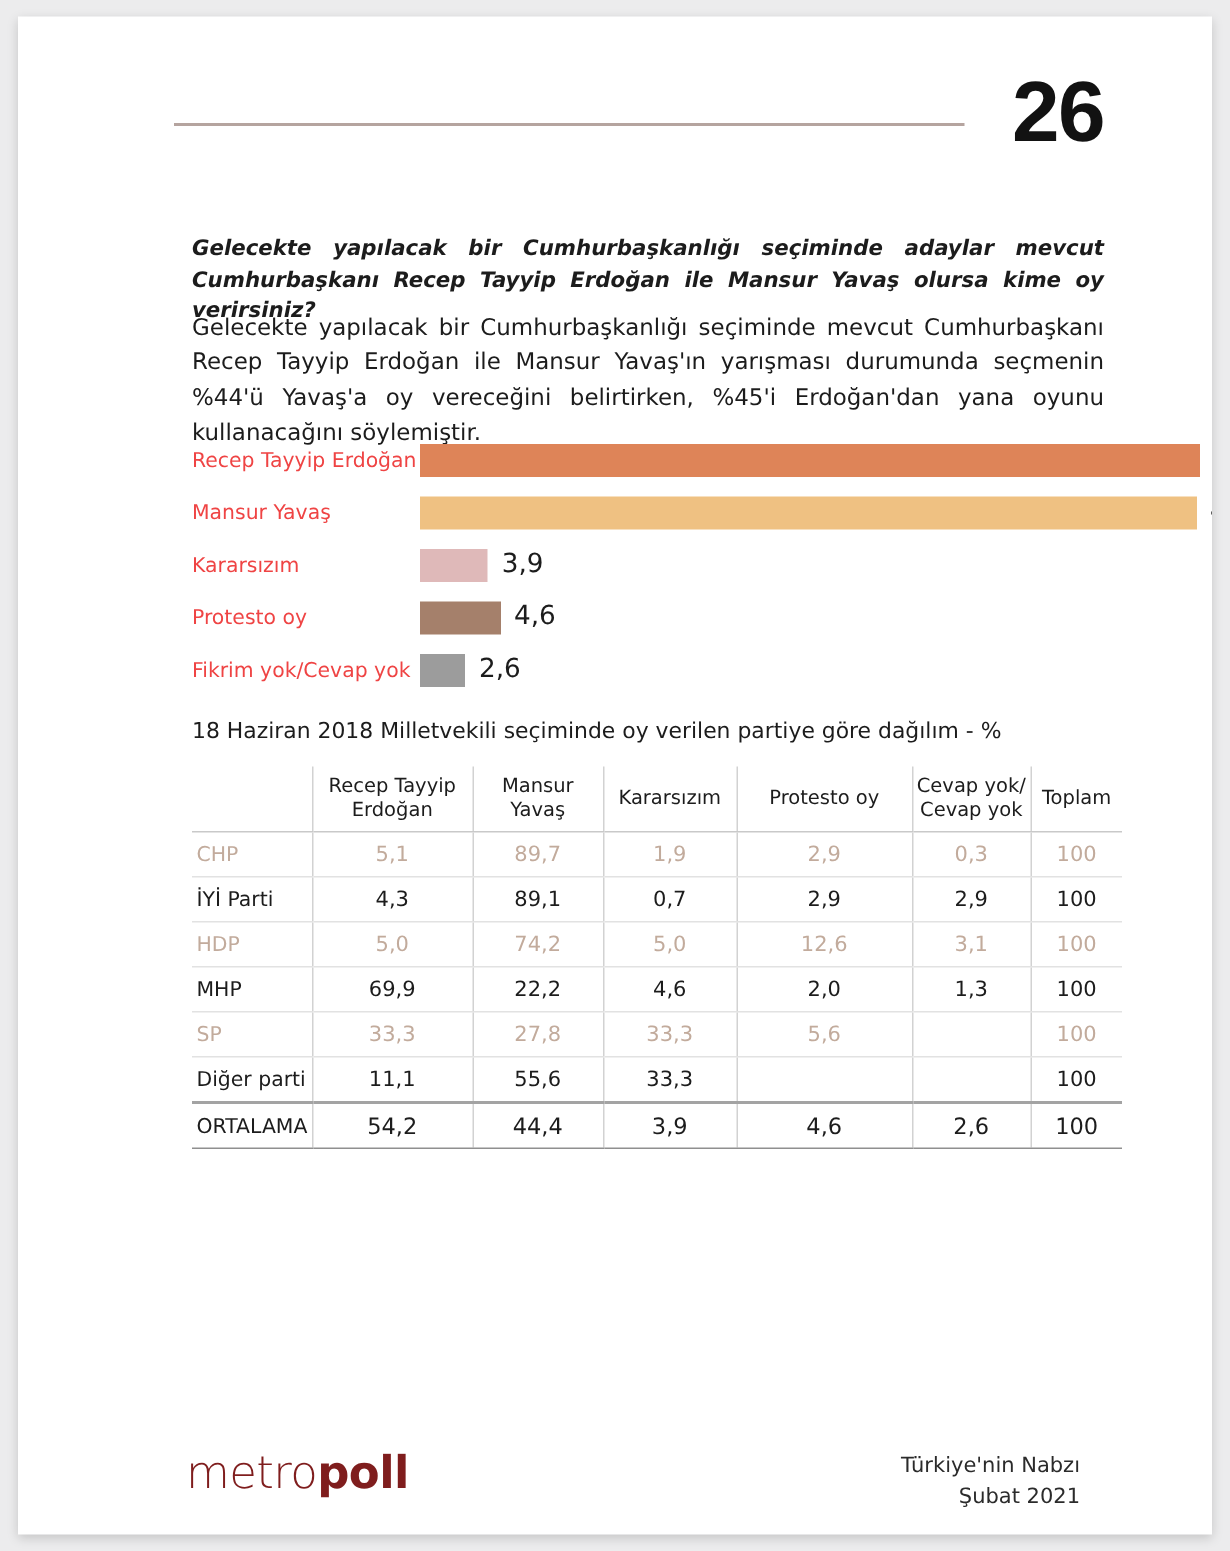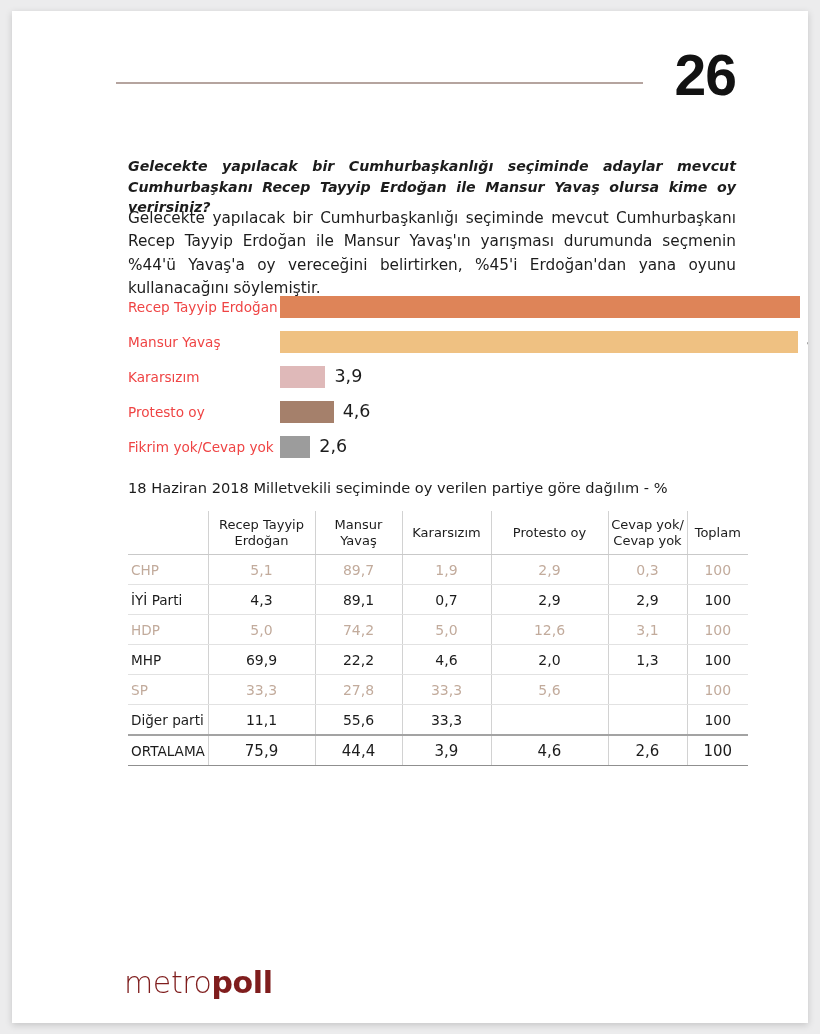--- a/index.html
+++ b/index.html
@@ -335,26 +335,30 @@
           <td>Diğer parti</td>
           <td>11,1</td>
           <td>55,6</td>
           <td>33,3</td>
           <td></td>
           <td></td>
           <td>100</td>
         </tr>
         <tr class="row-total row-last">
           <td>ORTALAMA</td>
-          <td>75,9</td>
+          <td>54,2</td>
           <td>44,4</td>
           <td>3,9</td>
           <td>4,6</td>
           <td>2,6</td>
           <td>100</td>
         </tr>
       </tbody>
   </table>
 
   <div class="logo"><span class="light">metro</span><span class="bold">poll</span></div>
 
+  <div class="footer-right">
+    <div>Türkiye'nin Nabzı</div>
+    <div>Şubat 2021</div>
+  </div>
 
 </div>
 
 </body></html>

